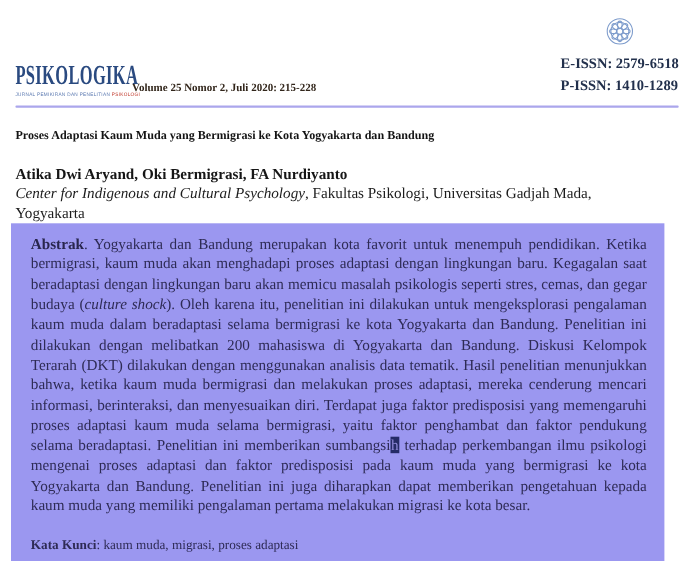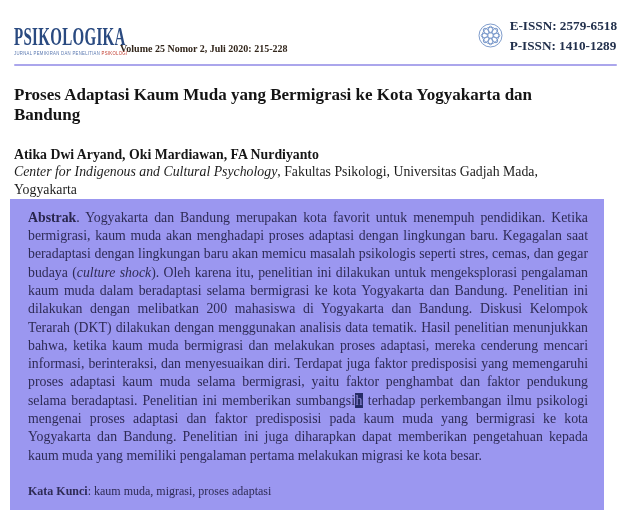--- a/index.html
+++ b/index.html
@@ -27,32 +27,32 @@
     margin-top: 2px; font-family: "Liberation Sans", sans-serif;
     font-size: 4.6px; letter-spacing: 0.3px; white-space: nowrap;
     color: #5b79b0; transform: scaleX(0.93); transform-origin: 0 0;
   }
   .logo-tagline .accent { color: #c0392b; }
   .issue-block {
     font-size: 10px; font-weight: bold; line-height: 1.5;
     color: #32261b; margin-left: 2px; padding-top: 1px;
   }
   .flex-spacer { flex: 1; }
-  .issn-block { display: flex; align-items: center; gap: 7px; padding-top: 1px; }
+  .issn-block { display: flex; align-items: center; gap: 7px; padding-top: 1px; flex-direction: column; }
   .emblem { width: 25px; height: 25px; flex: 0 0 25px; }
   .issn-lines {
     font-size: 13.2px; font-weight: bold; line-height: 1.5; color: #22304c;
   }
 
   .divider { height: 2.5px; background: #aba6ec; margin-top: 8px; border-radius: 2px; }
 
   
   .title {
     margin: 19px 0 0 0; max-width: 582px;
-    font-size: 17px; font-weight: bold; line-height: 1.2; color: #141414;
+    font-size: 11px; font-weight: bold; line-height: 1.2; color: #141414;
   }
   .authors { margin-top: 21px; font-size: 13.8px; font-weight: bold; color: #161616; }
   .affiliation { font-size: 13.8px; line-height: 1.3; max-width: 568px; color: #1c1c1c; }
 
   
   .abstract-block {
     margin: 0 0 0 -4px; width: 594px;
     background: #9b97f0;
     padding: 10px 16px 12px 18px;
     color: #2e2b55;
@@ -104,21 +104,21 @@
         <div>E-ISSN: 2579-6518</div>
         <div>P-ISSN: 1410-1289</div>
       </div>
     </div>
   </div>
 
   <div class="divider"></div>
 
   <h1 class="title">Proses Adaptasi Kaum Muda yang Bermigrasi ke Kota Yogyakarta dan Bandung</h1>
 
-  <div class="authors">Atika Dwi Aryand, Oki Mardiawan, FA Nurdiyanto</div>
+  <div class="authors">Atika Dwi Aryand, Oki Bermigrasi, FA Nurdiyanto</div>
   <div class="affiliation"><i>Center for Indigenous and Cultural Psychology</i><span>, Fakultas Psikologi, Universitas Gadjah Mada, Yogyakarta</span></div>
 
   <div class="abstract-block">
     <p class="abstract-text"><b>Abstrak</b><span>. Yogyakarta dan Bandung merupakan kota favorit untuk menempuh pendidikan. Ketika bermigrasi, kaum muda akan menghadapi proses adaptasi dengan lingkungan baru. Kegagalan saat beradaptasi dengan lingkungan baru akan memicu masalah psikologis seperti stres, cemas, dan gegar budaya (</span><i>culture shock</i><span>). Oleh karena itu, penelitian ini dilakukan untuk mengeksplorasi pengalaman kaum muda dalam beradaptasi selama bermigrasi ke kota Yogyakarta dan Bandung. Penelitian ini dilakukan dengan melibatkan 200 mahasiswa di Yogyakarta dan Bandung. Diskusi Kelompok Terarah (DKT) dilakukan dengan menggunakan analisis data tematik. Hasil penelitian menunjukkan bahwa, ketika kaum muda bermigrasi dan melakukan proses adaptasi, mereka cenderung mencari informasi, berinteraksi, dan menyesuaikan diri. Terdapat juga faktor predisposisi yang memengaruhi proses adaptasi kaum muda selama bermigrasi, yaitu faktor penghambat dan faktor pendukung selama beradaptasi. Penelitian ini memberikan sumbangsi</span><span class="caret">h</span><span> terhadap perkembangan ilmu psikologi mengenai proses adaptasi dan faktor predisposisi pada kaum muda yang bermigrasi ke kota Yogyakarta dan Bandung. Penelitian ini juga diharapkan dapat memberikan pengetahuan kepada kaum muda yang memiliki pengalaman pertama melakukan migrasi ke kota besar.</span></p>
     <p class="keywords"><b>Kata Kunci</b><span>: kaum muda, migrasi, proses adaptasi</span></p>
   </div>
 
 </div>
 
 </body></html>

